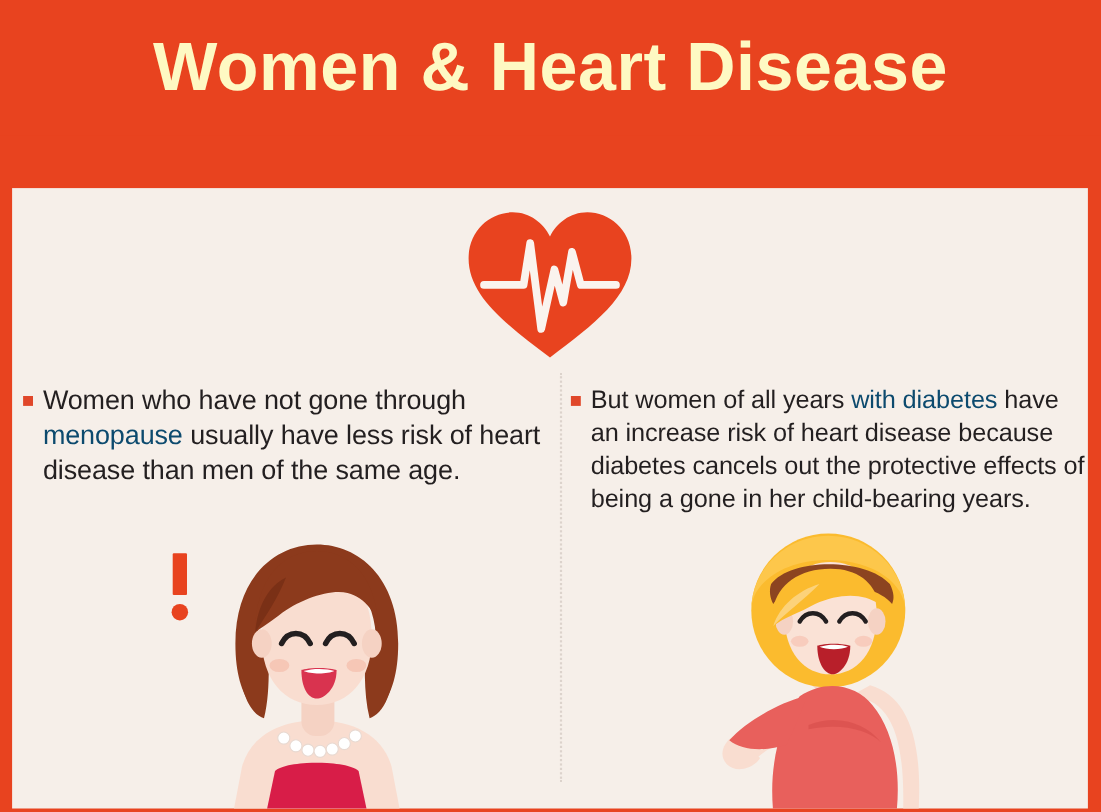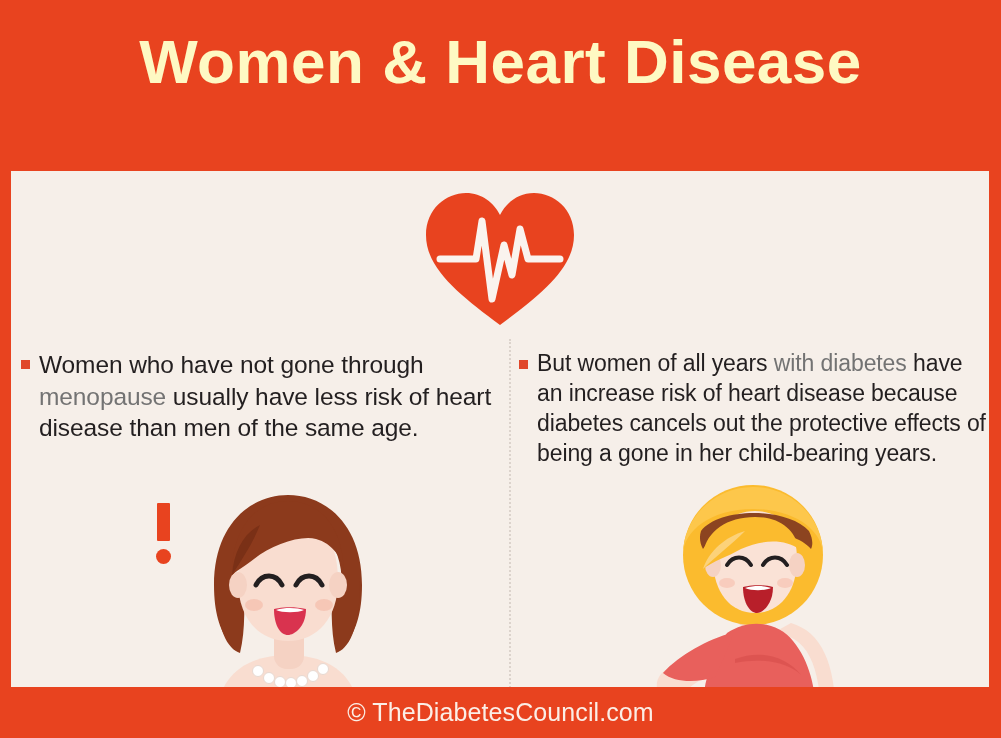--- a/index.html
+++ b/index.html
@@ -97,21 +97,21 @@
   }
   .bullet-text {
     flex: 1 1 auto;
     color: #231f20;
     font-family: "Liberation Sans", sans-serif;
     font-size: 24.5px;
     line-height: 1.29;
     letter-spacing: -0.1px;
   }
   .col-right .bullet-text { font-size: 23px; line-height: 1.30; }
-  .hl { color: #737373; }
+  .hl { color: #0c4a6e; }
 
   
   .figure { position: absolute; }
   .figure svg { display: block; }
 
   .fig-left  { left: 165px; top: 318px; width: 225px; height: 250px; }
   .fig-right { left: 612px; top: 312px; width: 268px; height: 256px; }
 
   
   .excl {
@@ -290,17 +290,14 @@
 
     <div class="col col-right">
       <div class="bullet-row">
         <span class="bullet-sq"></span>
         <p class="bullet-text"><span>But women of all years </span><span class="hl">with diabetes</span><span> have an increase risk of heart disease because diabetes cancels out the protective effects of being a gone in her child-bearing years.</span></p>
       </div>
     </div>
 
   </div>
 
-  <div class="footer-band">
-    <div class="footer-text">© TheDiabetesCouncil.com</div>
-  </div>
 
 </div>
 
 </body></html>

